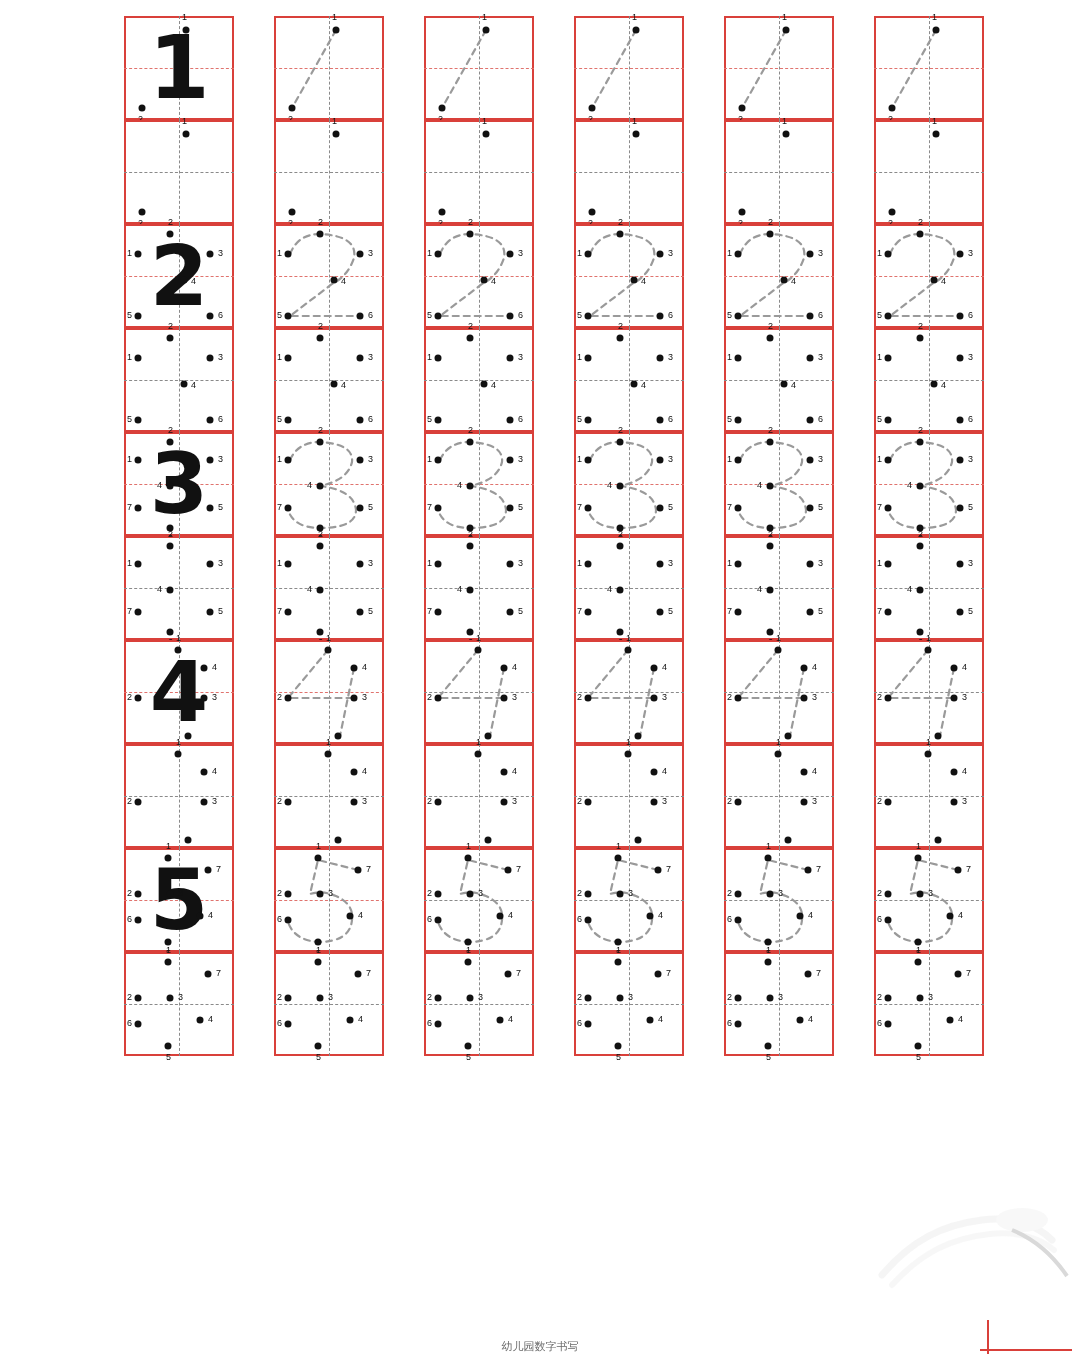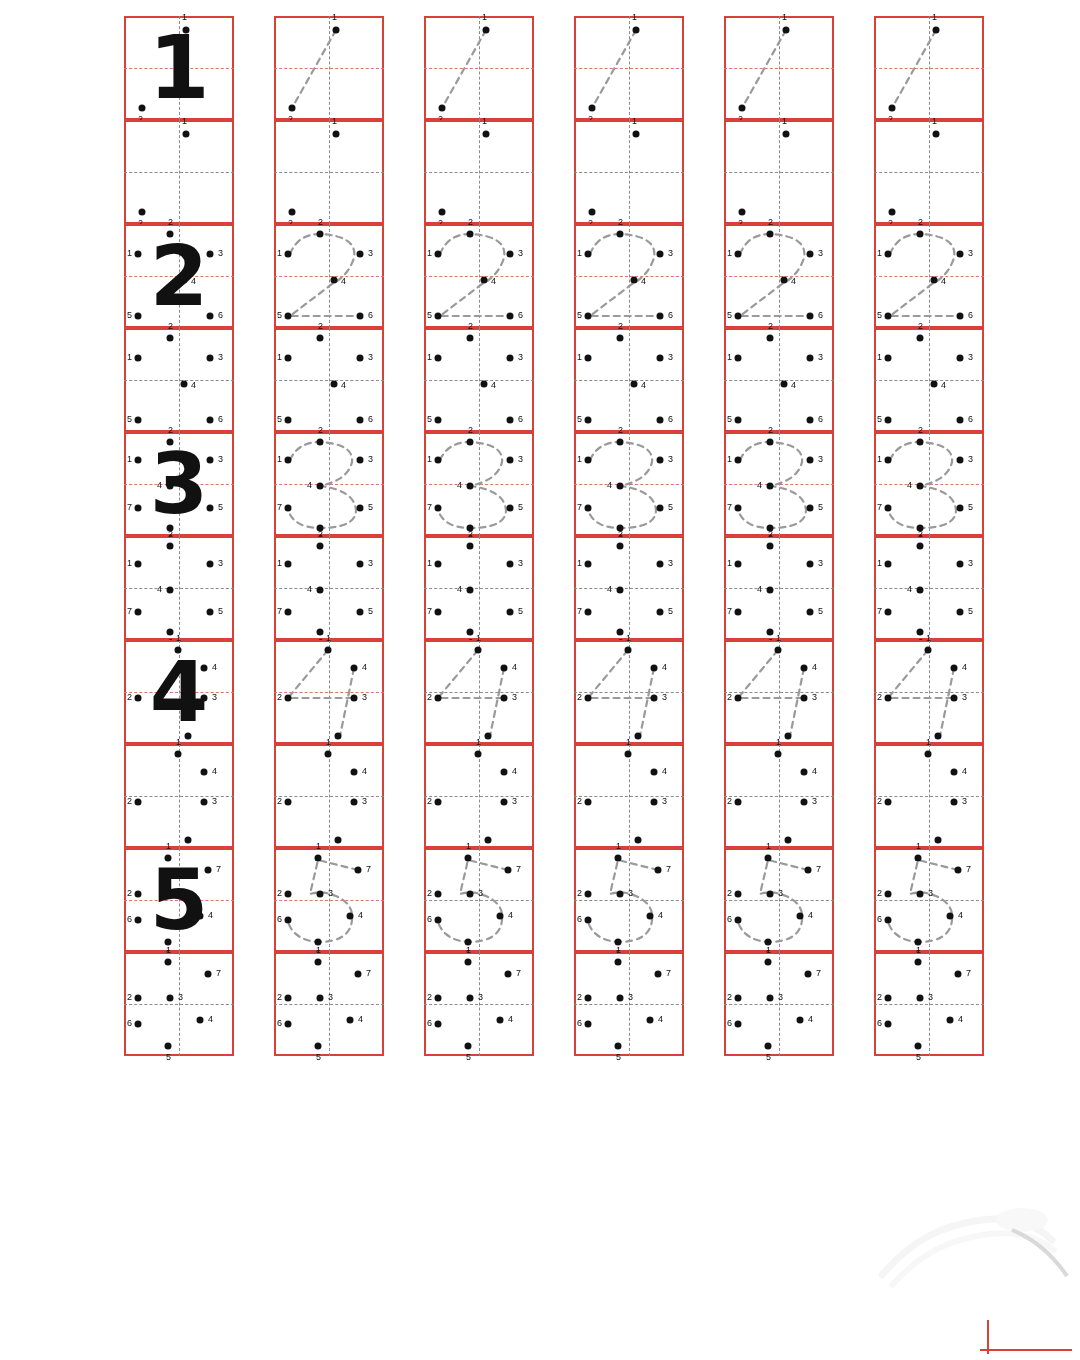--- a/index.html
+++ b/index.html
@@ -1285,13 +1285,14 @@
   </div>
 
   <div class="bleed">
     <svg width="218" height="140" viewBox="0 0 218 140">
       <path d="M150,10 C170,18 190,34 205,56" stroke="#d9d9d9" stroke-width="4" fill="none"></path>
       <path d="M118,130 L210,130" stroke="#d9403a" stroke-width="2" fill="none"></path>
       <path d="M126,100 L126,134" stroke="#d9403a" stroke-width="2" fill="none"></path>
     </svg>
   </div>
 
+  <div class="footer">幼儿园数字书写</div>
 </div>
 
 </body></html>

